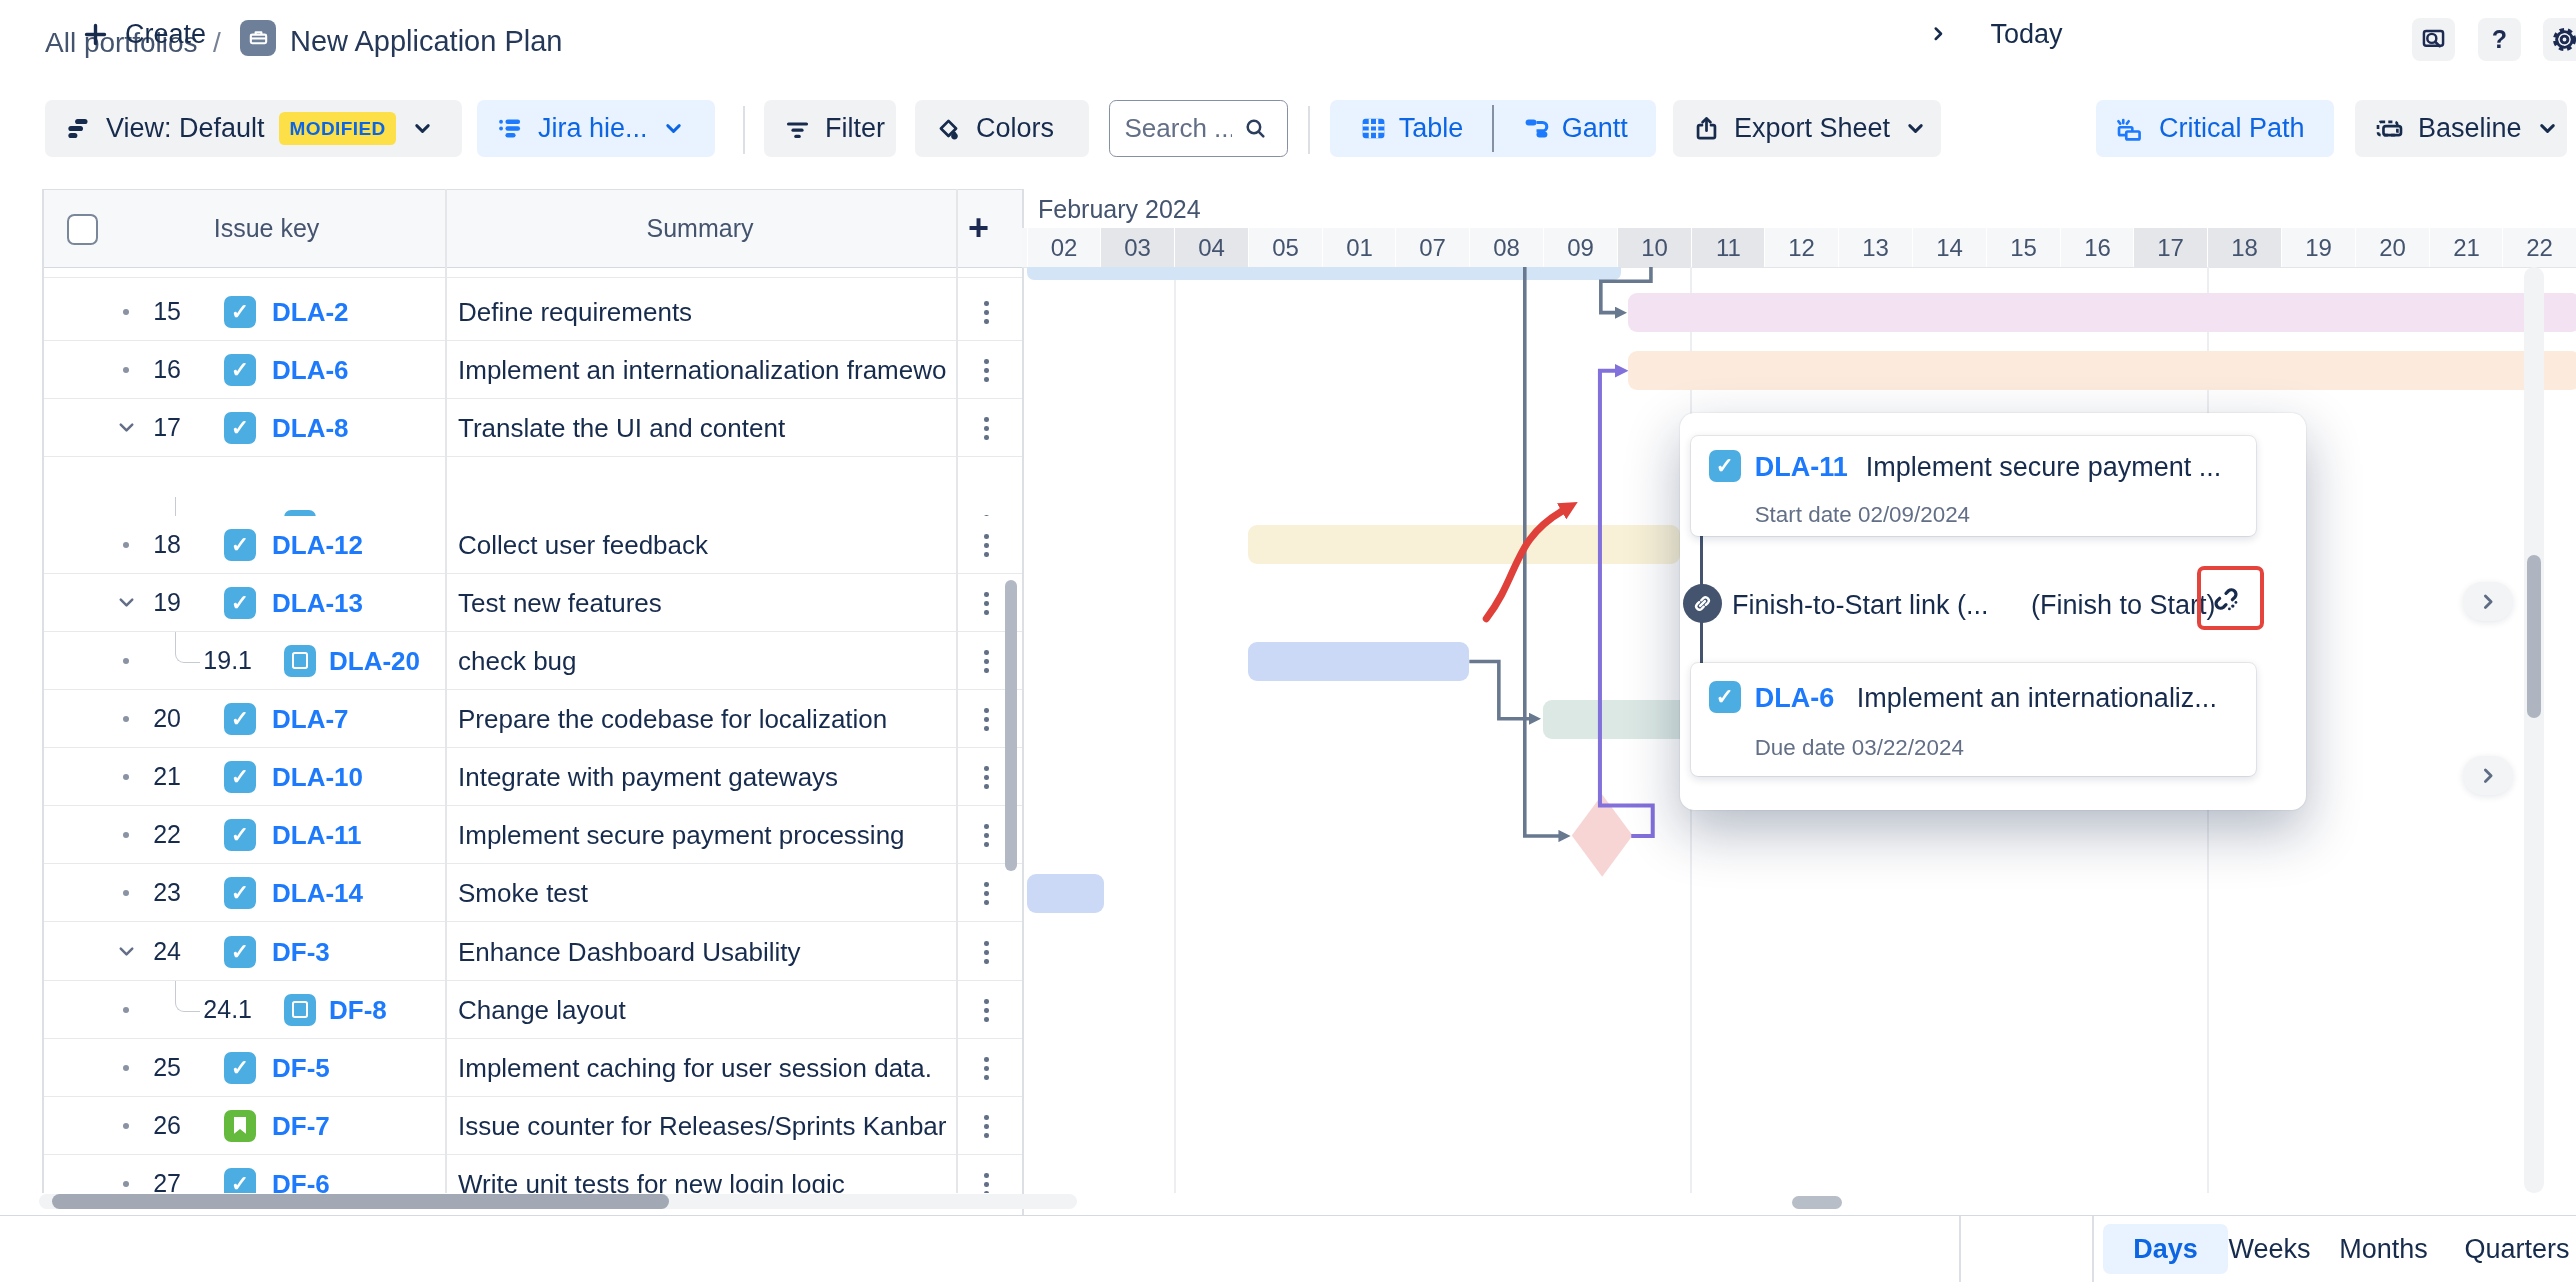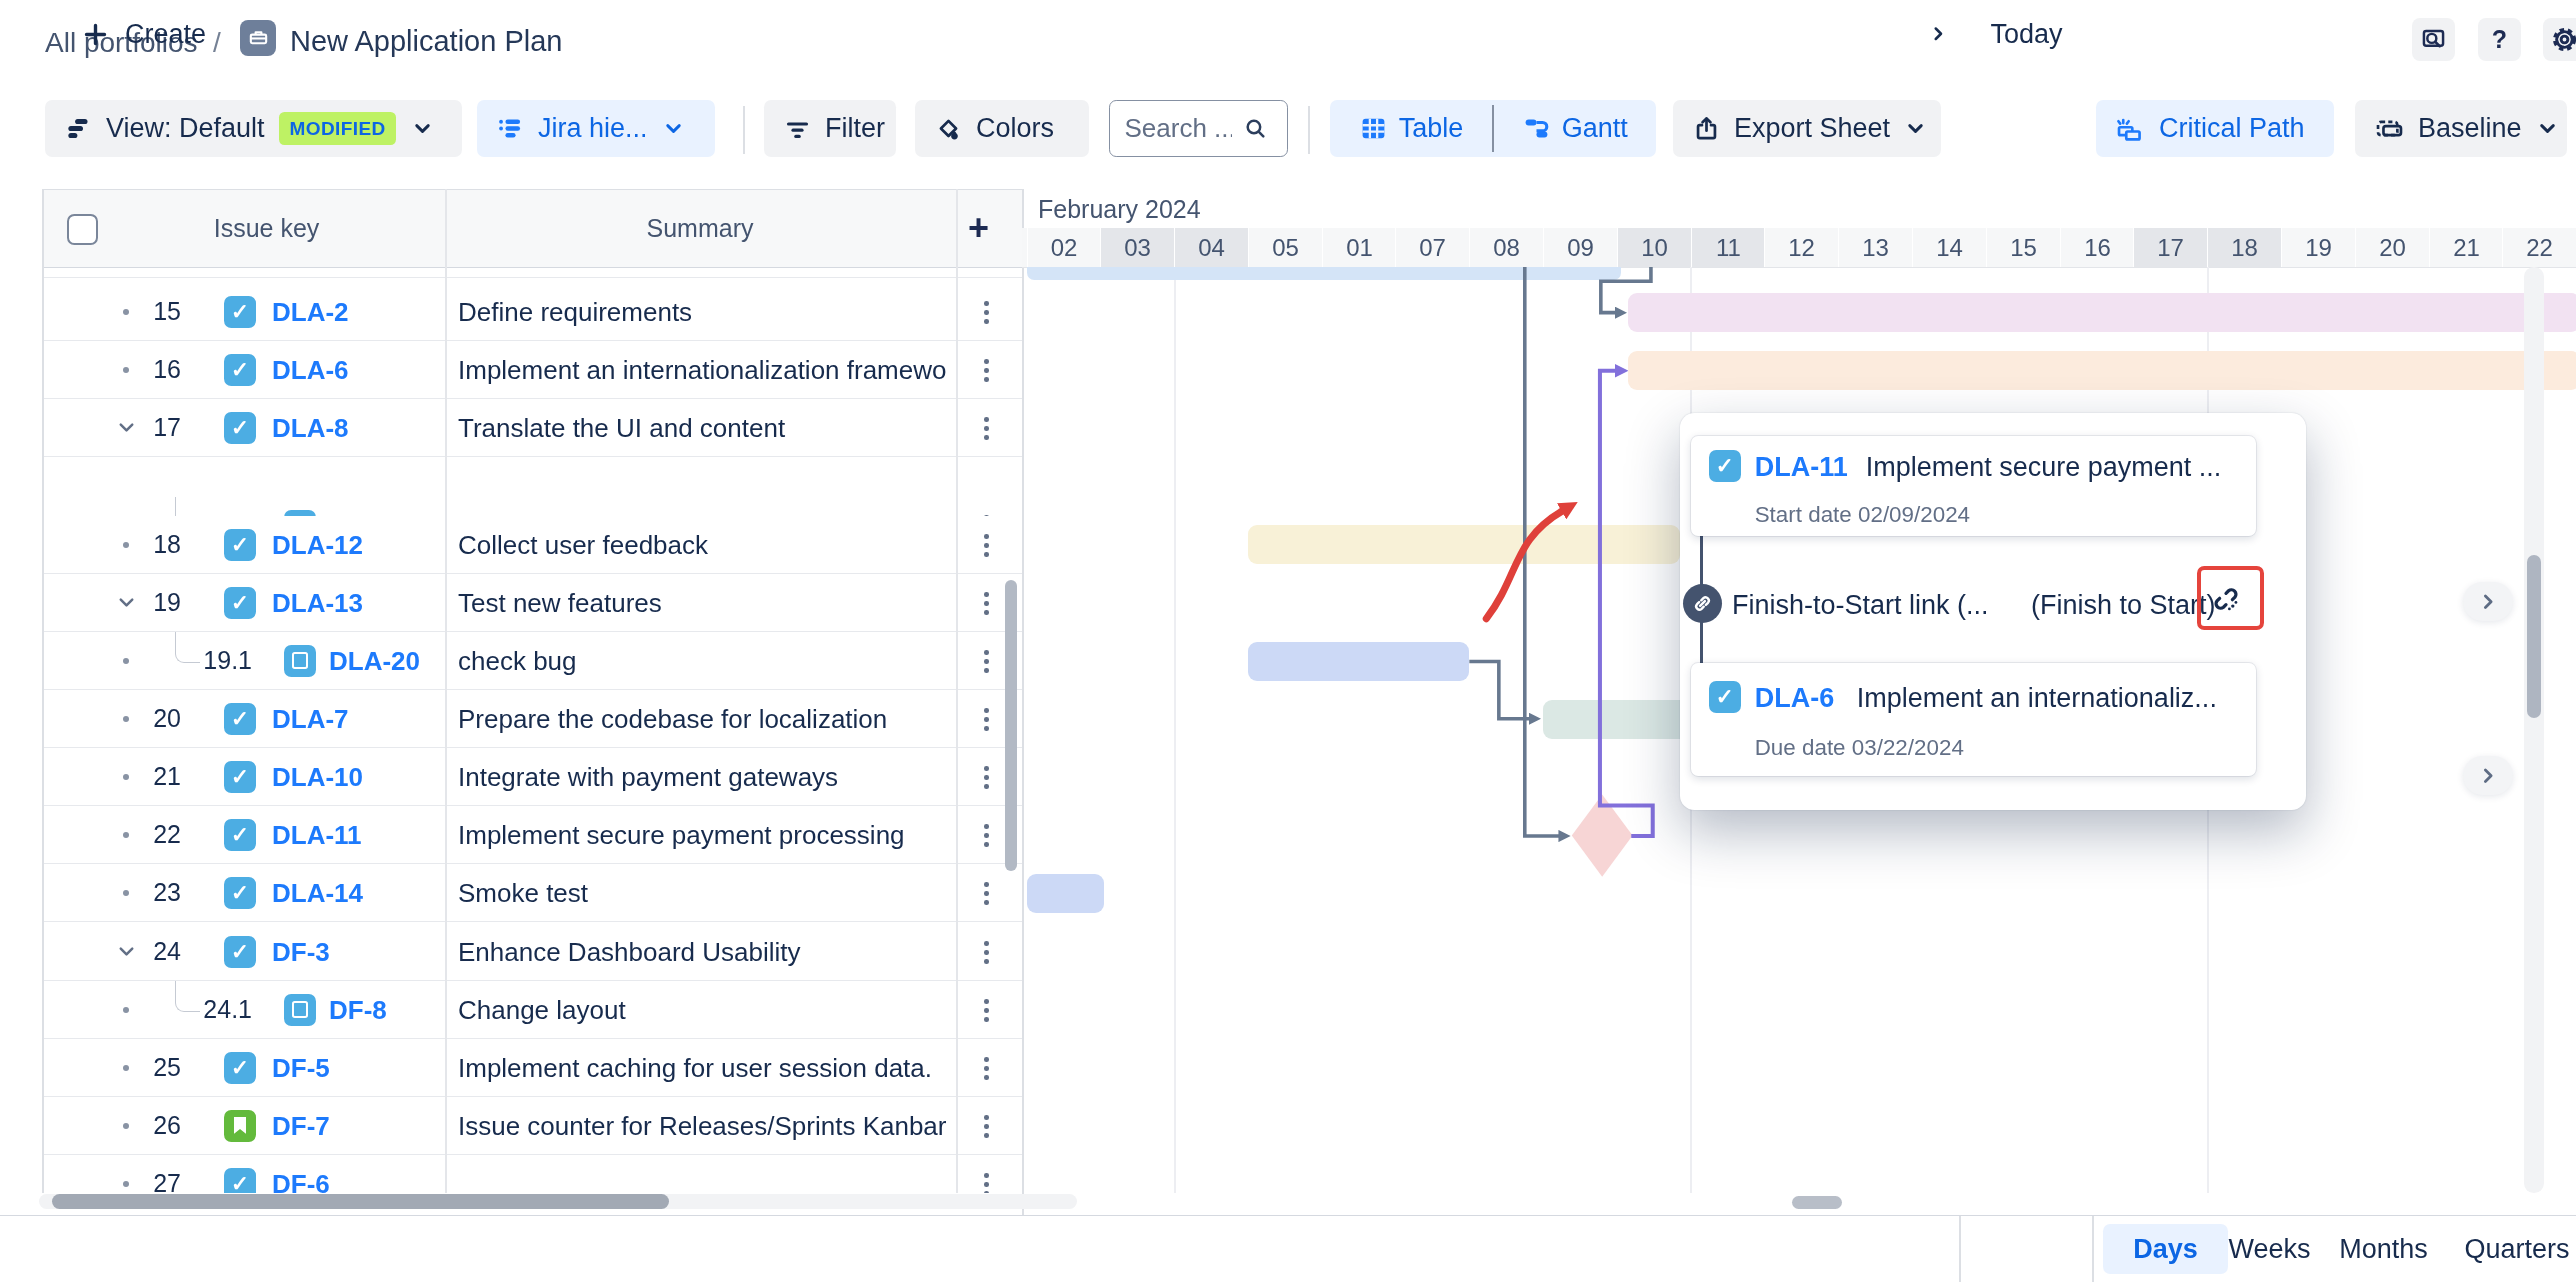--- a/index.html
+++ b/index.html
@@ -12,21 +12,21 @@
   .crumb-sep{left:213px;top:27px;font-size:28px;color:#758195;}
   .crumb-icon{left:240px;top:19.7px;width:36px;height:36px;border-radius:8px;background:#6e7f9a;
               display:flex;align-items:center;justify-content:center;}
   .crumb-title{left:290px;top:25px;font-size:29px;font-weight:400;color:#253858;}
   .topbtn{top:18px;width:43px;height:43px;border-radius:8px;background:#f1f2f4;display:flex;
           align-items:center;justify-content:center;color:#1d2b53;font-weight:700;font-size:25px;}
   
   .btn{top:100px;height:57px;border-radius:7.2px;background:#f1f2f4;display:flex;align-items:center;
        gap:14.3px;padding:0 19.7px;box-sizing:border-box;font-size:27px;font-weight:500;color:#172b4d;white-space:nowrap;}
   .btn.blue{background:#e9f2ff;color:#0c66e4;}
-  .badge{background:#bef264;color:#0c66e4;font-size:19px;font-weight:700;letter-spacing:0.4px;
+  .badge{background:#fde047;color:#0c66e4;font-size:19px;font-weight:700;letter-spacing:0.4px;
          padding:5.4px 10.7px;border-radius:5.4px;}
   .tdiv{top:106px;width:1.8px;height:48px;background:#dcdfe4;}
   .search{left:1109px;top:100px;width:179px;height:57px;border:1.8px solid #8590a2;border-radius:7.2px;
           background:#fff;display:flex;align-items:center;padding:0 12.5px;box-sizing:border-box;gap:9px;}
   .search input{border:none;outline:none;width:107px;font-size:26px;color:#44546f;
                 font-family:"Liberation Sans",sans-serif;background:transparent;}
   .search input::placeholder{color:#626f86;}
   .seg{left:1330px;top:100px;width:326px;height:57px;border-radius:7.2px;background:#e9f2ff;display:flex;}
   .seg .opt{flex:1;display:flex;align-items:center;justify-content:center;gap:10.7px;font-size:27px;
             font-weight:500;color:#0c66e4;}
@@ -502,20 +502,21 @@
           <i></i>
           <i></i>
           <i></i>
         </span>
       </div>
       <div class="trow" style="top: 888px;">
         <span class="rdot"></span>
         <span class="rnum">27</span>
         <span class="ti task"></span>
         <span class="rkey">DF-6</span>
+        <span class="rsum">Write unit tests for new login logic</span>
         <span class="kebab">
           <i></i>
           <i></i>
           <i></i>
         </span>
       </div>
     </div>
 
   <div class="abs vline" style="left:42px;top:189px;height:1004px;background:#dcdfe4;"></div>
   <div class="abs vline" style="left:445px;top:189px;height:1004px;"></div>

